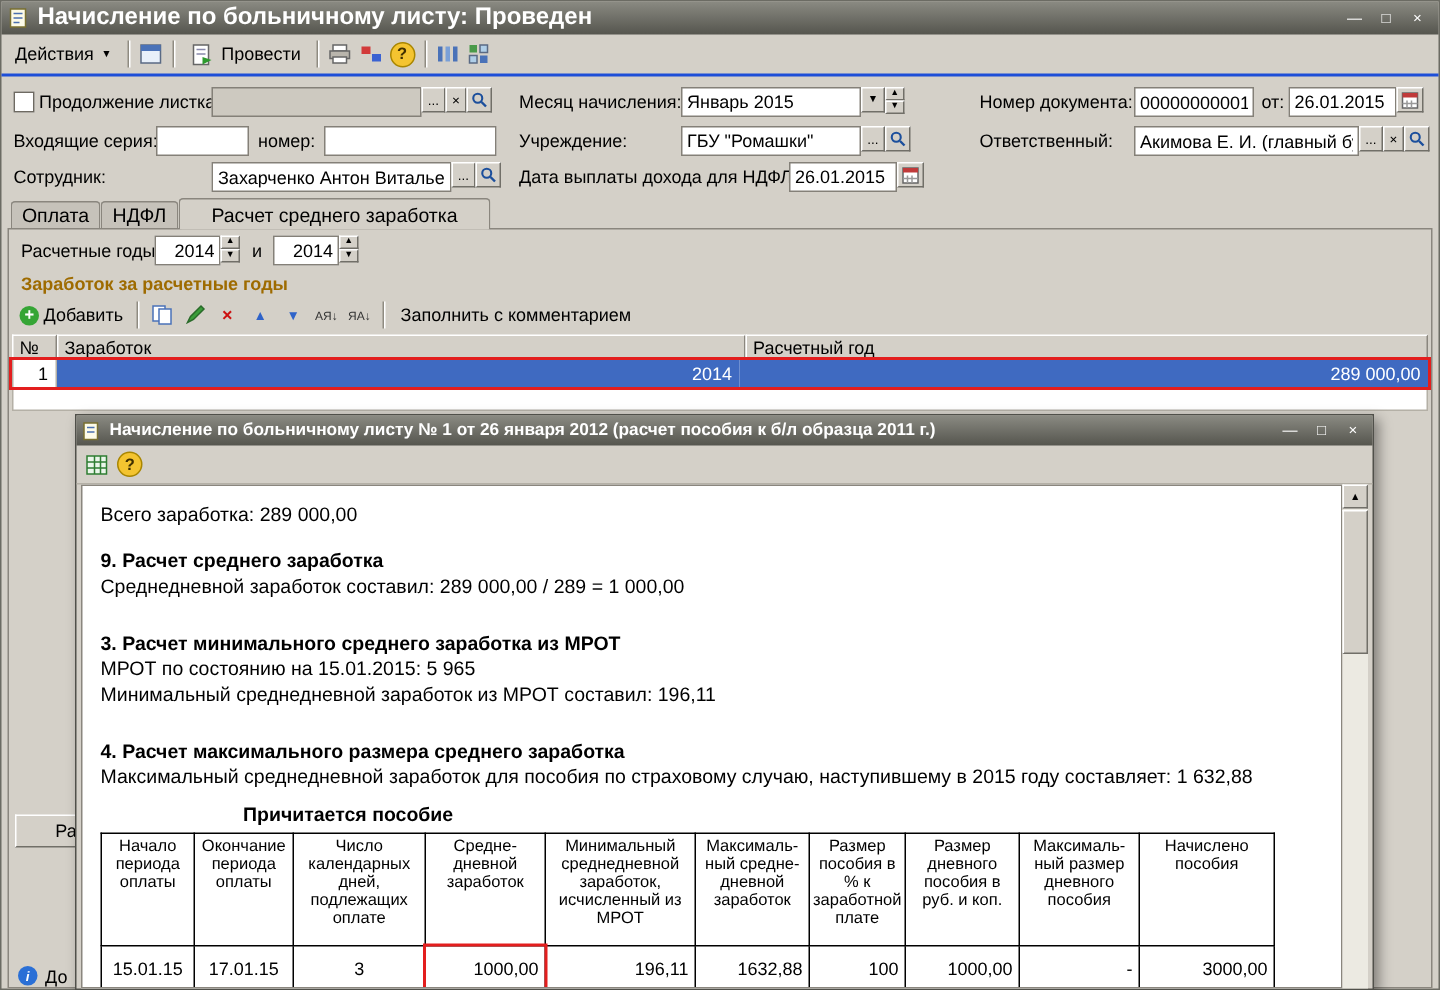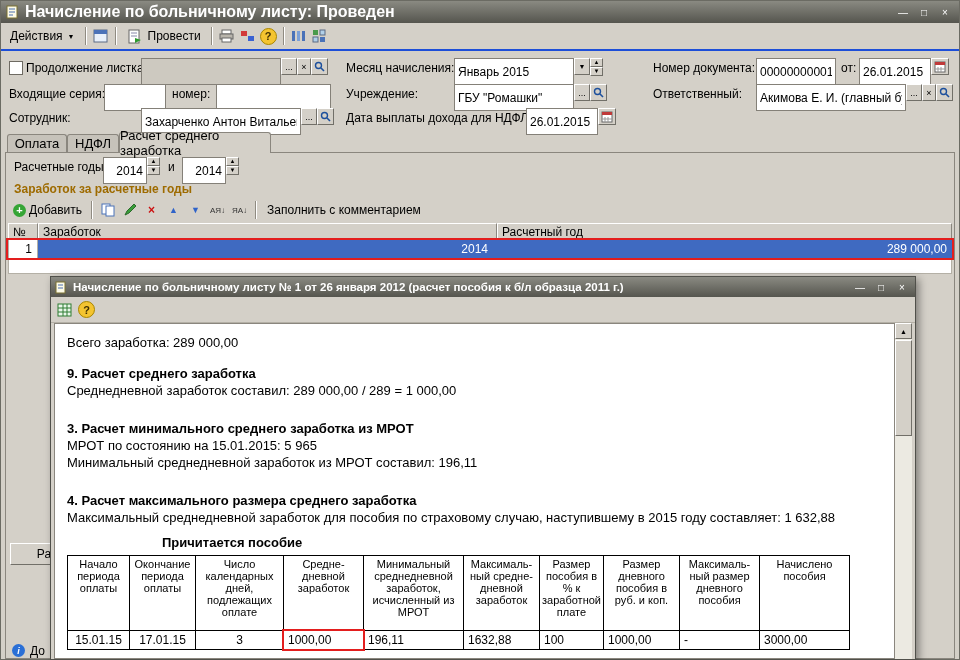--- a/index.html
+++ b/index.html
@@ -18,21 +18,21 @@
   .tico{display:inline-flex;align-items:center;}
 
   .tb{position:absolute;top:22px;left:0;right:0;height:26px;border-bottom:2px solid #1d4ed8;
       display:flex;align-items:center;padding:0 4px;gap:2px;font-size:12px;}
   .tbtn{height:20px;display:flex;align-items:center;gap:3px;padding:0 5px;}
   .sep{width:1px;height:18px;background:#8f8b81;box-shadow:1px 0 0 #fff;margin:0 3px;}
   .icon16{width:19px;height:19px;display:flex;align-items:center;justify-content:center;}
   .arrow-sm{font-size:7px;margin-left:2px;}
 
   .lbl{position:absolute;font-size:12px;white-space:nowrap;color:#000;}
-  .inp{position:absolute;height:27px;border:1px solid #848078;background:#fff;box-sizing:border-box;
+  .inp{position:absolute;height:20px;border:1px solid #848078;background:#fff;box-sizing:border-box;
        font:12px "Liberation Sans","DejaVu Sans",sans-serif;padding:0 3px;}
   .inp.dis{background:#cdc9c0;}
   .sbtn{position:absolute;height:17px;box-sizing:border-box;background:#d4d0c8;
         border:1px solid;border-color:#fff #716f68 #716f68 #fff;
         font-size:9px;display:flex;align-items:center;justify-content:center;padding:0;cursor:default;}
   .spin{position:absolute;width:13px;height:17px;display:flex;flex-direction:column;}
   .spin span{flex:1;font-size:6px;line-height:7px;background:#d4d0c8;border:1px solid;
              border-color:#fff #716f68 #716f68 #fff;display:flex;align-items:center;justify-content:center;}
   .cb{position:absolute;width:12px;height:12px;background:#fff;border:1px solid #6e6a62;}
 
@@ -81,22 +81,22 @@
   .dlg-content{position:absolute;top:46px;left:3px;right:20px;bottom:0;background:#fff;
                border:1px solid #8a867e;overflow:hidden;font-size:13px;padding:10px 8px 0 12px;box-sizing:border-box;}
   .line{margin:0;line-height:17px;}
   .bold{font-weight:bold;}
   .gap14{height:14px;} .gap21{height:21px;} .gap8{height:8px;}
   .w-limit{max-width:790px;}
   .rpt-title{margin:0 0 4px 95px;line-height:17px;font-weight:bold;}
   table.rpt{border-collapse:collapse;font-size:12px;}
   .rpt th{border:1px solid #000;font-weight:normal;font-size:11px;line-height:12px;
           padding:2px 2px;vertical-align:top;text-align:center;height:70px;}
-  .rpt td{border:1px solid #000;padding:1px 4px;height:16px;position:relative;}
-  .rpt td.c{text-align:center;} .rpt td.r{}
+  .rpt td{border:1px solid #000;padding:7px 4px;height:16px;position:relative;}
+  .rpt td.c{text-align:center;} .rpt td.r{text-align:right;}
 
   .scrollbar{position:absolute;top:46px;right:3px;width:17px;bottom:0;background:#eceae2;}
   .sb-btn{height:16px;background:#d4d0c8;border:1px solid;border-color:#fff #716f68 #716f68 #fff;
           display:flex;align-items:center;justify-content:center;font-size:7px;box-sizing:border-box;}
   .sb-thumb{position:absolute;top:17px;left:0;right:0;height:96px;background:#d4d0c8;border:1px solid;
             border-color:#fff #716f68 #716f68 #fff;box-sizing:border-box;}
 </style>
 </head>
 <body>
 
@@ -250,21 +250,21 @@
           <rect x="1" y="1" width="10" height="10" fill="#fff" stroke="#666"></rect>
           <rect x="1" y="1" width="10" height="3" fill="#c03a3a"></rect>
           <line x1="4" y1="6" x2="4" y2="11" stroke="#999"></line>
           <line x1="7" y1="6" x2="7" y2="11" stroke="#999"></line>
           <line x1="1" y1="8" x2="11" y2="8" stroke="#999"></line>
         </svg>
     </span>
 
     <div class="tab" style="left:6px;width:60px;">Оплата</div>
     <div class="tab" style="left:66px;width:52px;">НДФЛ</div>
-    <div class="tab active" style="left:118px;width:152px;">Расчет среднего заработка</div>
+    <div class="tab active" style="left:118px;width:208px;">Расчет среднего заработка</div>
 
     <div class="panel">
       <span class="lbl" style="left:8px;top:7px;">Расчетные годы:</span>
       <input class="inp" style="left: 97px; top: 4px; width: 44px; text-align: right;" readonly="" value="2014">
       <span class="spin" style="left:141px;top:4px;">
         <span>▲</span>
         <span>▼</span>
       </span>
       <span class="lbl" style="left:162px;top:7px;">и</span>
       <input class="inp" style="left: 176px; top: 4px; width: 44px; text-align: right;" readonly="" value="2014">

